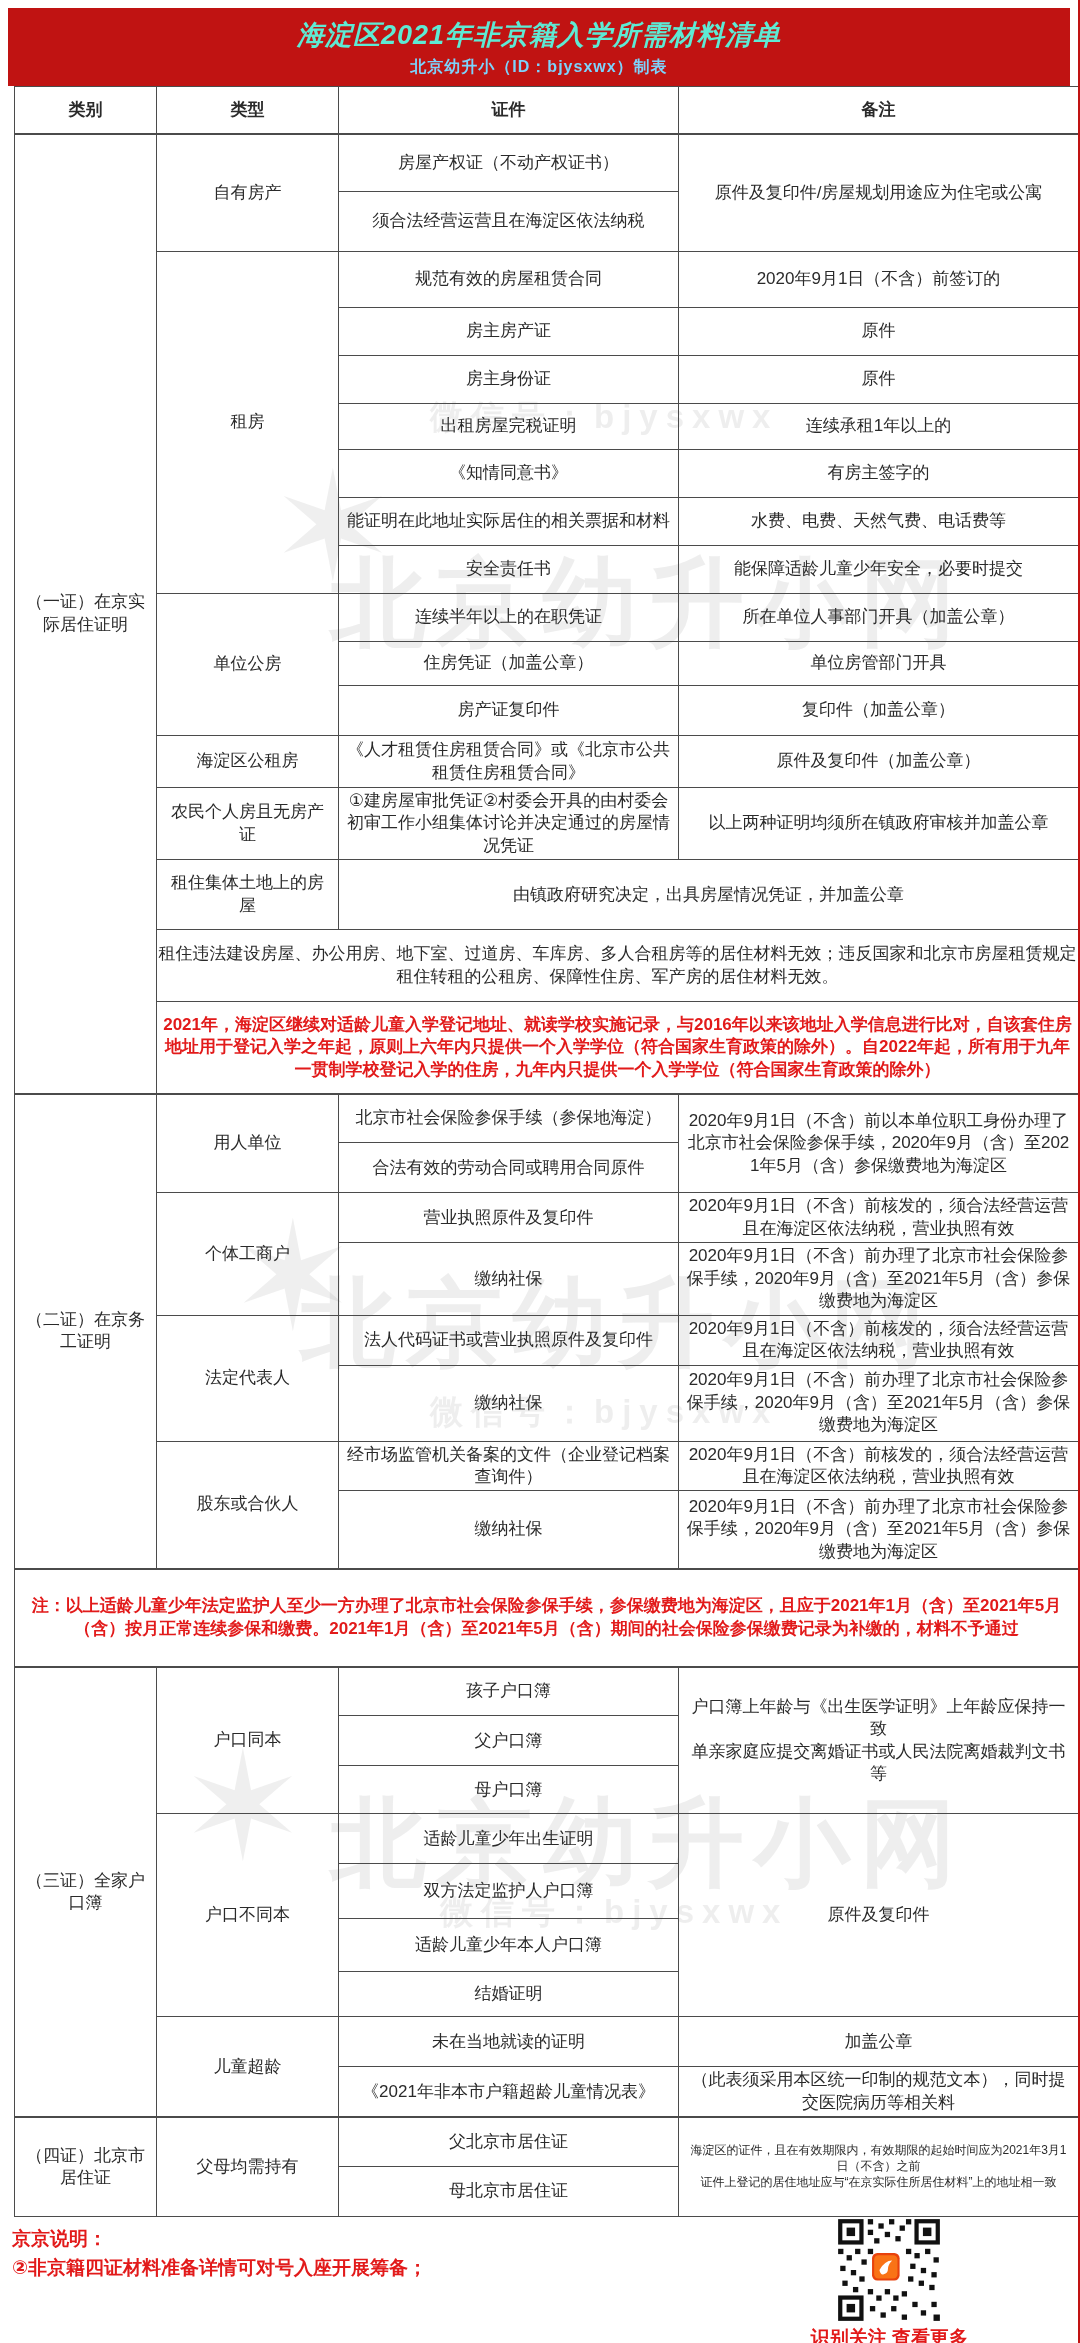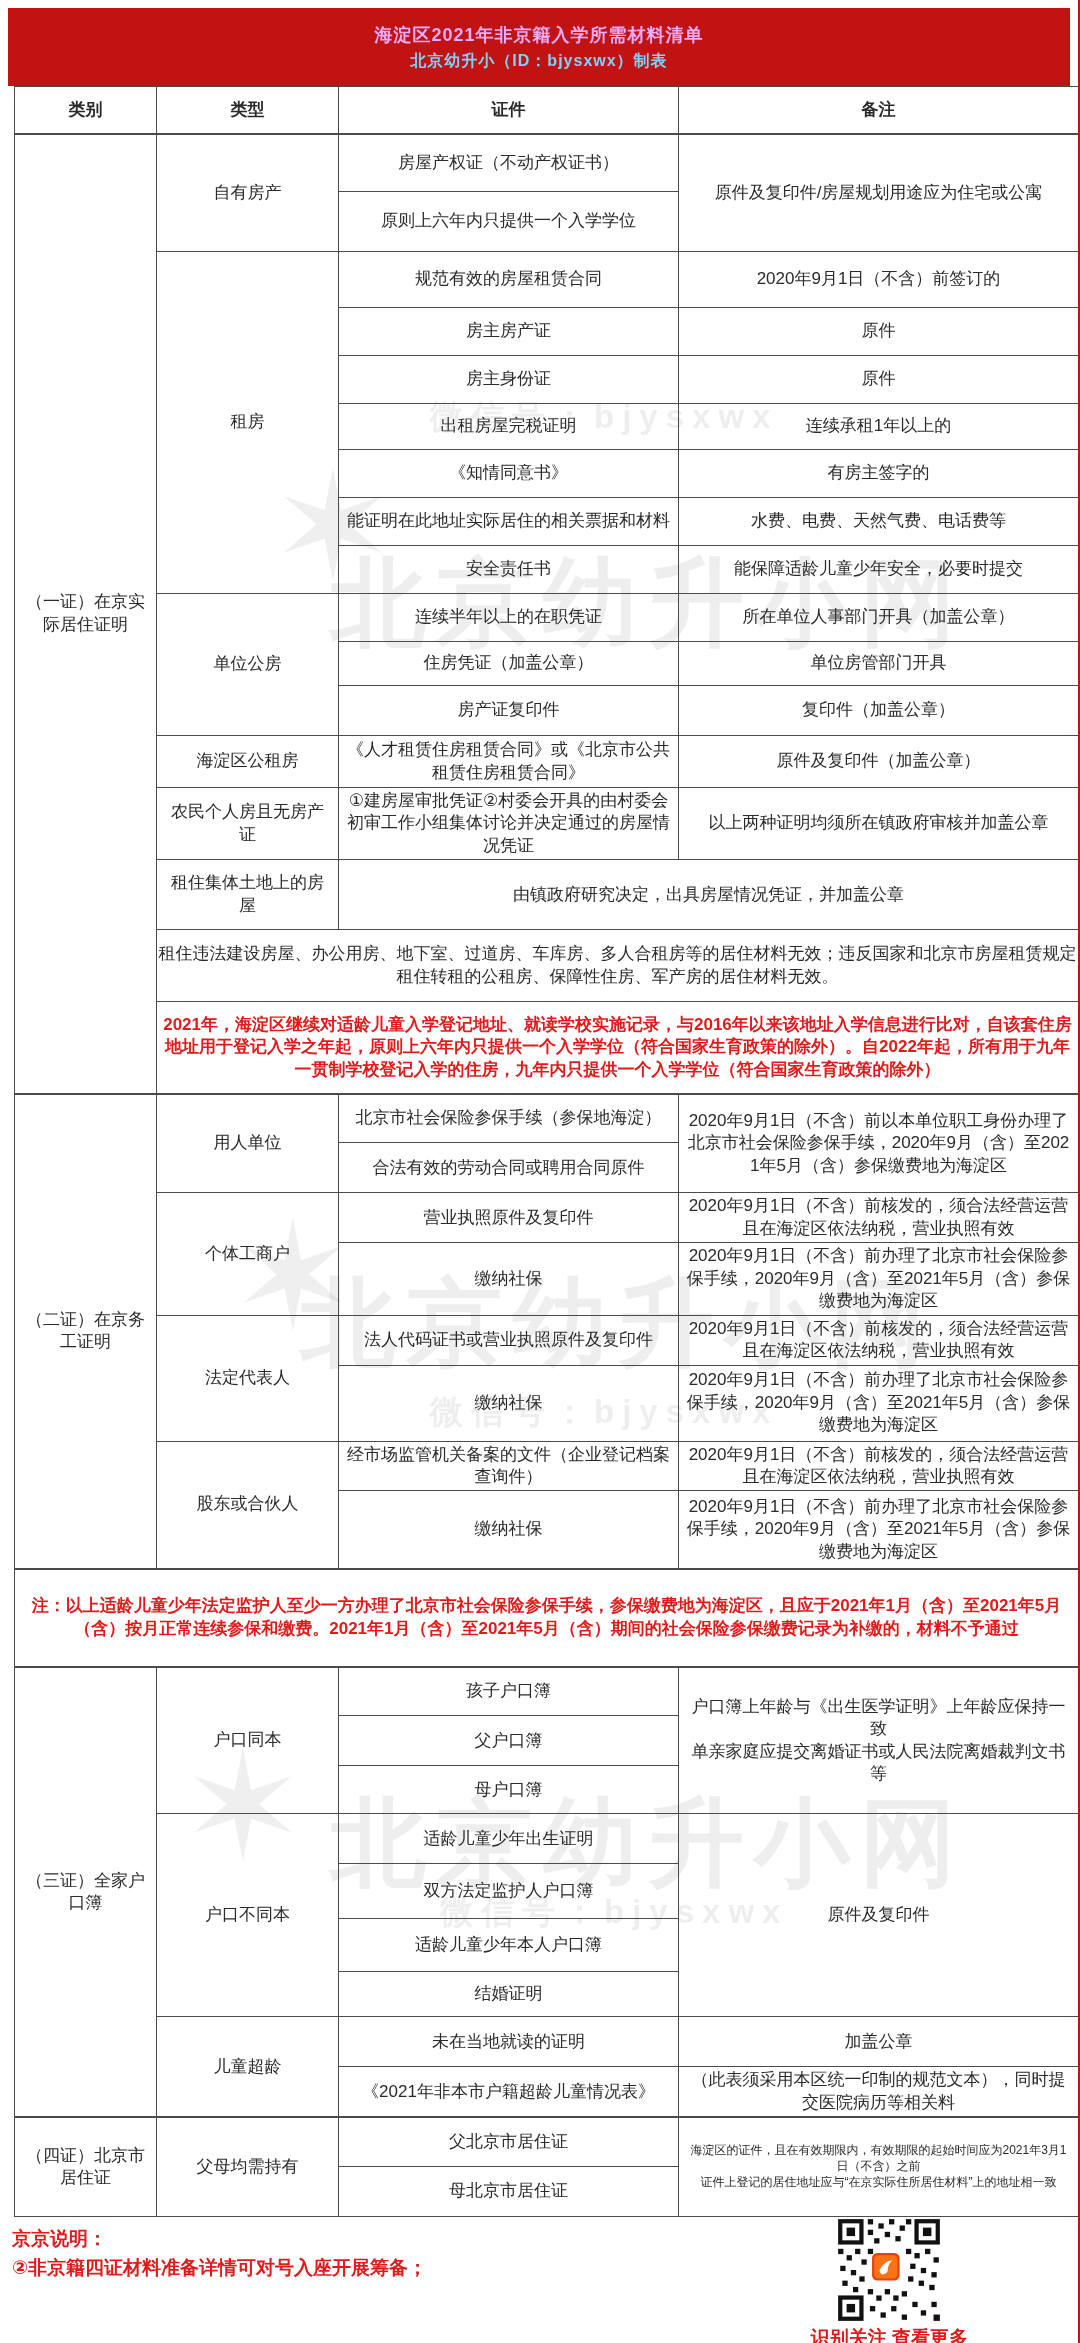--- a/index.html
+++ b/index.html
@@ -1,21 +1,21 @@
 <!DOCTYPE html>
 <html><head>
 <meta charset="utf-8">
 <style>
   html,body{margin:0;padding:0;background:#ffffff;}
   body{font-family:"Liberation Sans","DejaVu Sans",sans-serif;color:#2a2a2a;}
   .page{position:relative;width:1080px;min-height:2343px;box-sizing:border-box;
         padding:8px 8px 0 8px;background:#fff;border-right:2px solid #c01312;border-bottom:3px solid #c01312;overflow:hidden;}
   
   .banner{height:78px;background:#c01312;display:flex;flex-direction:column;align-items:center;justify-content:center;gap:4px;}
-  .banner .title{color:#f0abfc;font-size:18px;font-weight:bold;letter-spacing:1px;}
+  .banner .title{color:#5eead4;font-size:27px;font-weight:bold;letter-spacing:1px;font-style:italic;}
   .banner .subtitle{color:#7dd3fc;font-size:16px;font-weight:bold;letter-spacing:1px;}
   
   .wm{position:absolute;z-index:0;color:rgba(120,120,120,0.13);font-weight:bold;white-space:nowrap;pointer-events:none;}
   .wm-big{font-size:96px;letter-spacing:10px;}
   .wm-small{font-size:33px;letter-spacing:8px;}
   .wm-star{font-size:150px;color:rgba(120,120,120,0.12);font-weight:normal;}
   
   table.main{position:relative;z-index:1;border-collapse:collapse;width:1064px;table-layout:fixed;background:transparent;margin-left:6px;}
   table.main td,table.main th{border:1px solid #4b4b4b;padding:2px 6px;font-size:17px;line-height:1.32;
         vertical-align:middle;text-align:center;word-break:break-all;background:transparent;}
@@ -69,21 +69,21 @@
       <th>备注</th>
     </tr>
 
     <tr style="height:58px" class="section-top">
       <td rowspan="17">（一证）在京实际居住证明</td>
       <td rowspan="2">自有房产</td>
       <td>房屋产权证（不动产权证书）</td>
       <td rowspan="2">原件及复印件/房屋规划用途应为住宅或公寓</td>
     </tr>
     <tr style="height:60px">
-      <td>原则上六年内只提供一个入学学位</td>
+      <td>须合法经营运营且在海淀区依法纳税</td>
     </tr>
     <tr style="height:56px">
       <td rowspan="7">租房</td>
       <td>规范有效的房屋租赁合同</td>
       <td>2020年9月1日（不含）前签订的</td>
     </tr>
     <tr style="height:48px">
       <td>房主房产证</td>
       <td>原件</td>
     </tr>

